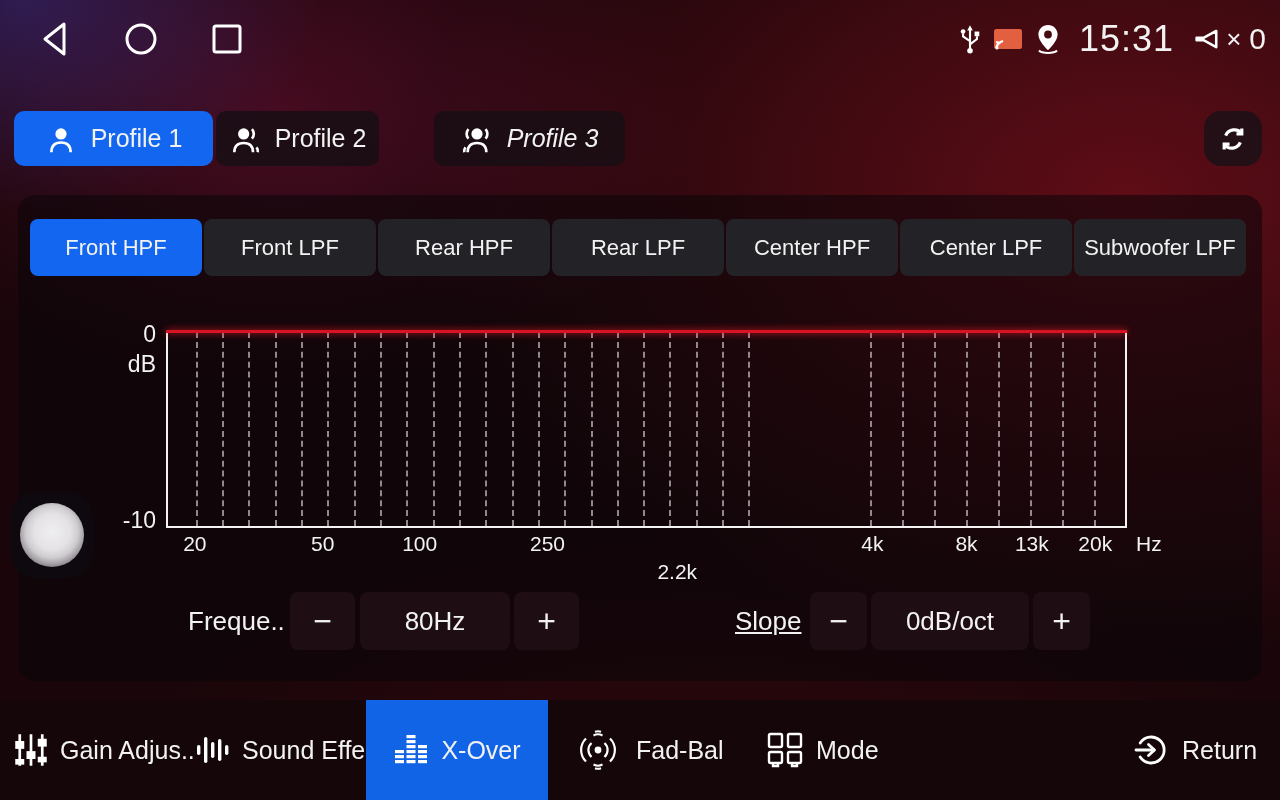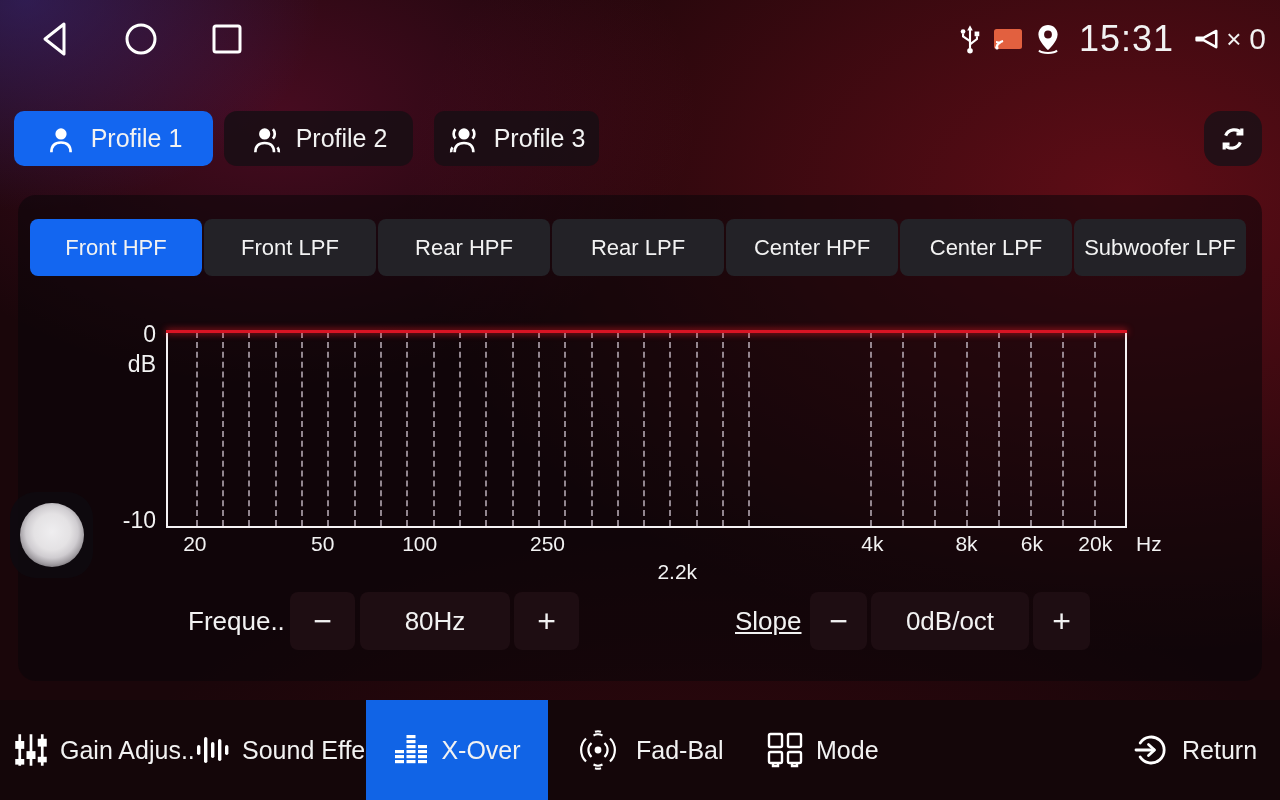--- a/index.html
+++ b/index.html
@@ -167,30 +167,30 @@
   </div>
 
   <div class="profile-row">
     <div class="profile-btn active" style="left:14px; width:199px;">
       <svg width="32" height="32" viewBox="0 0 24 24">
         <circle cx="12" cy="8.2" r="4.2" fill="#fff"></circle>
         <path d="M4.8 22 q0 -7.4 7.2 -7.4 q7.2 0 7.2 7.4" fill="none" stroke="#fff" stroke-width="2"></path>
       </svg>
       <span>Profile 1</span>
     </div>
-    <div class="profile-btn" style="left:224px; width:189px;border-radius:13px;">
+    <div class="profile-btn" style="left:216px; width:163px;">
       <svg width="32" height="32" viewBox="0 0 24 24">
         <circle cx="11" cy="8.2" r="4.2" fill="#fff"></circle>
         <path d="M17.2 4.6 a5.4 5.4 0 0 1 0 7.2" fill="none" stroke="#fff" stroke-width="2"></path>
         <path d="M4 22 q0 -7 7 -7 q7 0 7 7" fill="none" stroke="#fff" stroke-width="2"></path>
         <path d="M20.6 18.2 a4.5 4.5 0 0 1 1 3.8" fill="none" stroke="#fff" stroke-width="2"></path>
       </svg>
       <span>Profile 2</span>
     </div>
-    <div class="profile-btn" style="left:434px; width:165px;">
+    <div class="profile-btn" style="left:434px; width:191px;font-style:italic;">
       <svg width="32" height="32" viewBox="0 0 24 24">
         <circle cx="12" cy="8.2" r="4.2" fill="#fff"></circle>
         <path d="M5.6 4.6 a5.4 5.4 0 0 0 0 7.2 M18.4 4.6 a5.4 5.4 0 0 1 0 7.2" fill="none" stroke="#fff" stroke-width="2"></path>
         <path d="M5 22 q0 -7 7 -7 q7 0 7 7" fill="none" stroke="#fff" stroke-width="2"></path>
         <path d="M3.4 18.2 a4.5 4.5 0 0 0 -1 3.8" fill="none" stroke="#fff" stroke-width="2"></path>
       </svg>
       <span>Profile 3</span>
     </div>
     <div class="refresh-btn">
       <svg width="32" height="32" viewBox="0 0 24 24">
@@ -269,21 +269,21 @@
     </div>
 
     <div class="xticks">
         <span class="xtick" style="left: 3%;">20</span>
         <span class="xtick" style="left: 16.3%;">50</span>
         <span class="xtick" style="left: 26.4%;">100</span>
         <span class="xtick" style="left: 39.7%;">250</span>
         <span class="xtick" style="left: 53.2%; margin-top: 28px;">2.2k</span>
         <span class="xtick" style="left: 73.5%;">4k</span>
         <span class="xtick" style="left: 83.3%;">8k</span>
-        <span class="xtick" style="left: 90.1%;">6k</span>
+        <span class="xtick" style="left: 90.1%;">13k</span>
         <span class="xtick" style="left: 96.7%;">20k</span>
       </div>
     <span class="xunit">Hz</span>
 
     <div class="ctl-label" style="left:170px;">Freque..</div>
     <div class="ctl-box" style="left:272px; width:65px;">
       <span class="ctl-sign">−</span>
     </div>
     <div class="ctl-box" style="left:342px; width:150px;">
       <span>80Hz</span>

